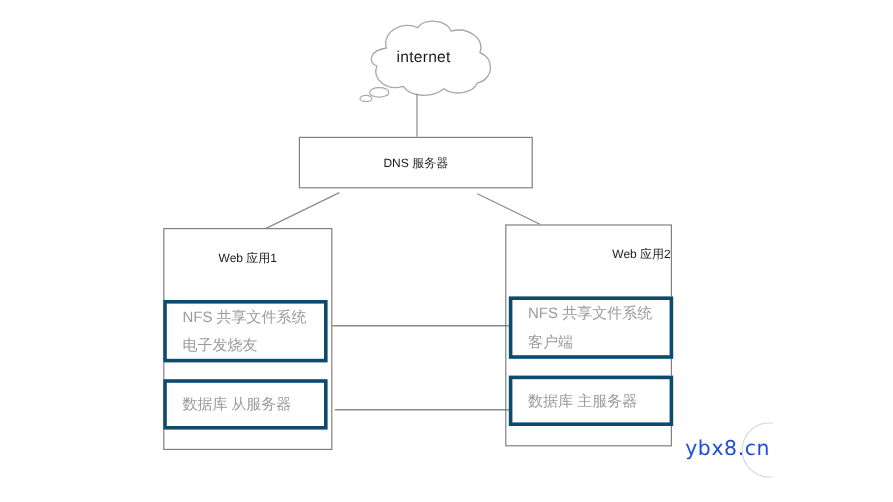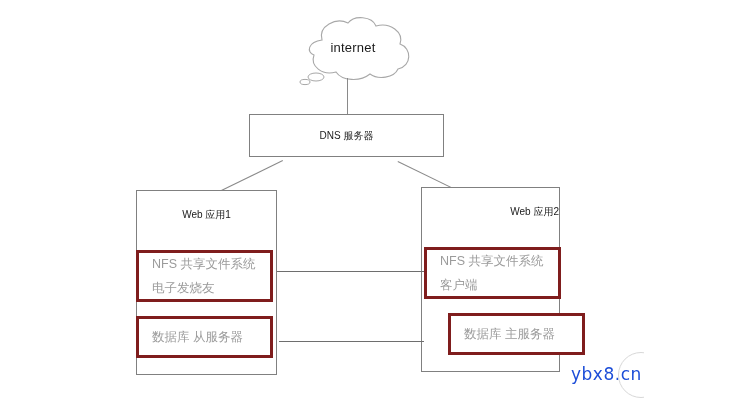--- a/index.html
+++ b/index.html
@@ -85,21 +85,21 @@
     left: 0;
     width: 100%;
     text-align: center;
     font-size: 10px;
     color: #1a1a1a;
   }
 
   
   .sub-box {
     position: absolute;
-    border: 3px solid #7f1d1d;
+    border: 3px solid #0c4a6e;
     background: #ffffff;
     box-sizing: border-box;
     display: flex;
     flex-direction: column;
     justify-content: center;
     padding-left: 13px;
     color: #9b9b9b;
     font-size: 12.5px;
     line-height: 24px;
   }
@@ -175,34 +175,34 @@
 
   <div class="app-box" style="left:136px; top:190px; width:141px; height:185px;">
     <div class="app-title" style="top:17px;">Web 应用1</div>
   </div>
 
   <div class="sub-box" style="left:136px; top:250px; width:137px; height:52px;">
     <span class="ln">NFS 共享文件系统</span>
     <span class="ln">电子发烧友</span>
   </div>
 
-  <div class="sub-box" style="left:136px; top:316px; width:137px; height:42px; justify-content:center;">
+  <div class="sub-box" style="left:136px; top:316px; width:137px; height:42px; justify-content:center;font-family:Liberation Serif, serif;">
     <span class="ln">数据库 从服务器</span>
   </div>
 
   <div class="app-box" style="left:421px; top:187px; width:139px; height:185px;">
     <div class="app-title" style="top:17px;text-align:right;">Web 应用2</div>
   </div>
 
   <div class="sub-box" style="left:424px; top:247px; width:137px; height:52px;">
     <span class="ln">NFS 共享文件系统</span>
     <span class="ln">客户端</span>
   </div>
 
-  <div class="sub-box" style="left:424px; top:313px; width:137px; height:42px; justify-content:center;margin-left:24px;">
+  <div class="sub-box" style="left:424px; top:313px; width:137px; height:42px; justify-content:center;">
     <span class="ln">数据库 主服务器</span>
   </div>
 
   <div class="hline" style="left:277px; top:271px; width:147px;"></div>
   <div class="hline" style="left:279px; top:341px; width:145px;"></div>
 
   <div class="wm-ybx">ybx8.cn</div>
   <div class="wm-ellipse"></div>
   <div class="wm-cn">电子发烧友</div>
   <div class="wm-url">www.elecfans.com</div>

